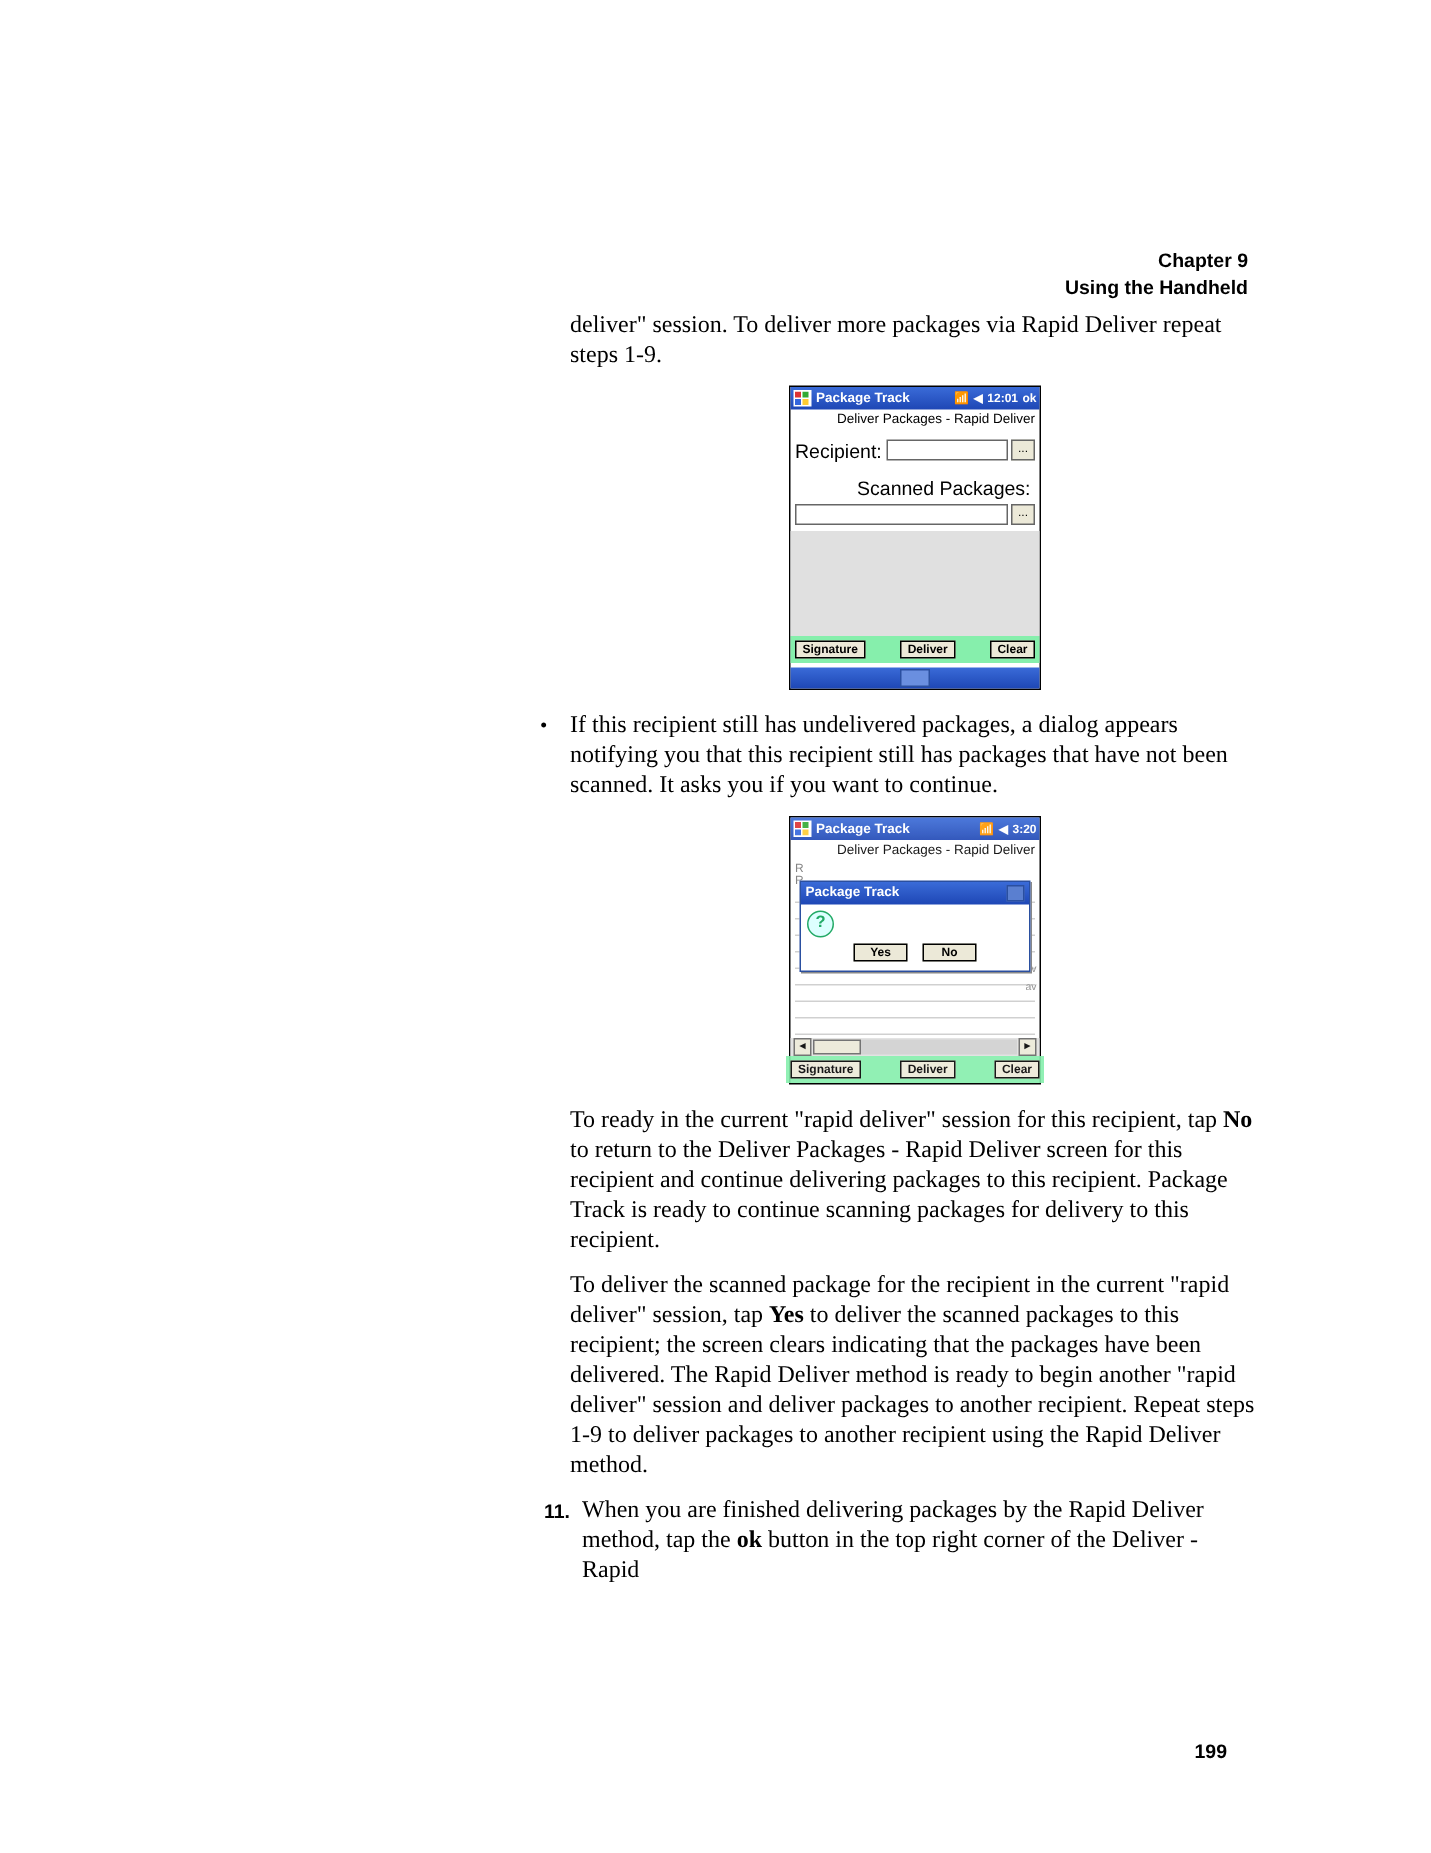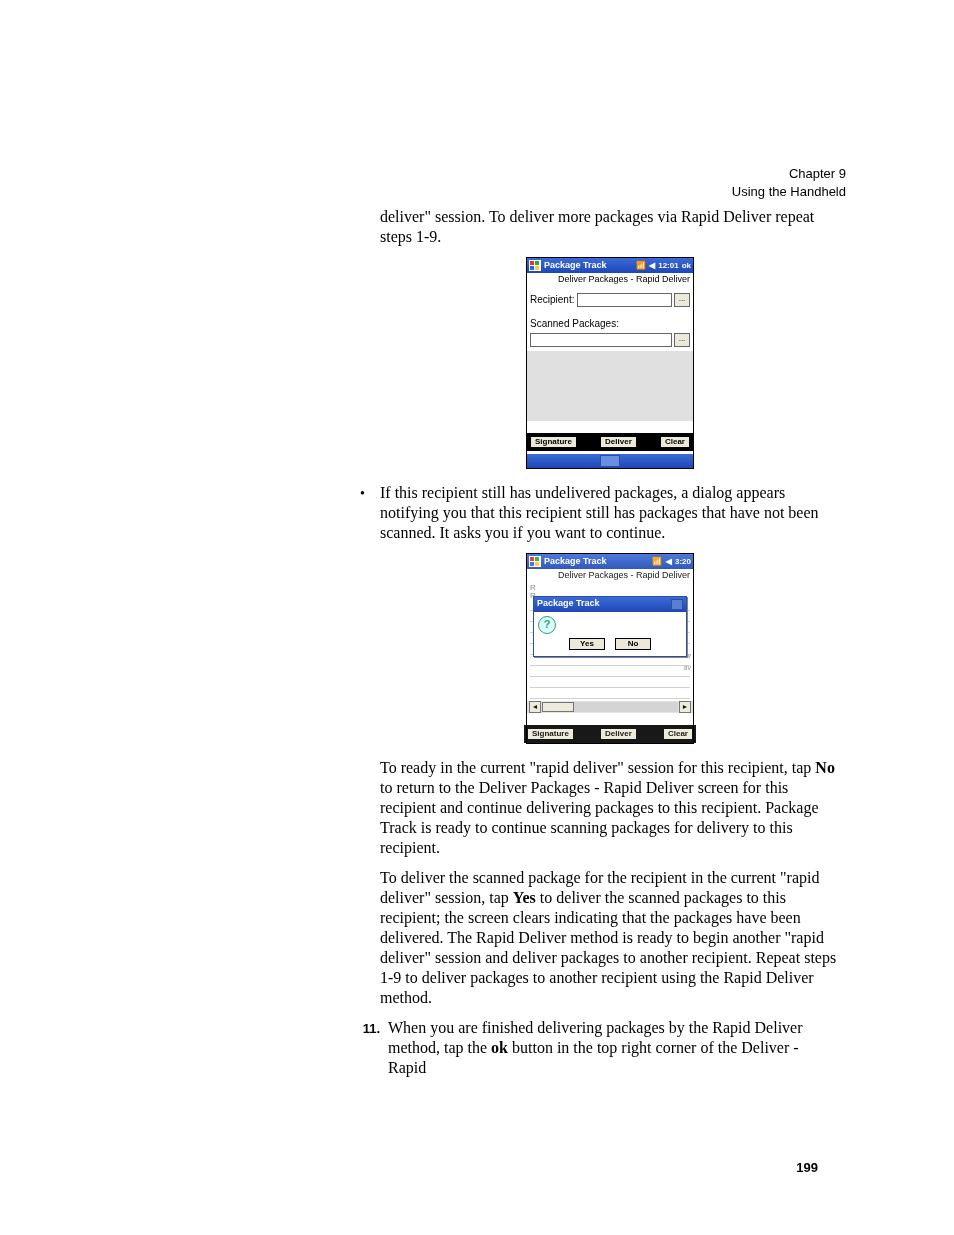--- a/index.html
+++ b/index.html
@@ -12,24 +12,24 @@
   .page {
     width: 954px;
     height: 1235px;
     position: relative;
     box-sizing: border-box;
     padding: 165px 120px 60px 120px;
   }
   .header {
     position: absolute;
     top: 165px;
-    right: 108px;
+    right: 122px;
     text-align: right;
     font-family: Arial, Helvetica, sans-serif;
-    font-weight: normal;
+    font-weight: bold;
     font-size: 13px;
     line-height: 1.35;
   }
   .body-area {
     margin-top: 42px;
     margin-left: 260px;
     width: 460px;
     font-size: 16px;
     line-height: 1.25;
   }
@@ -109,21 +109,21 @@
   .pda-sub {
     font-size: 9px;
     padding: 2px 3px;
     border-bottom: 0;
     text-align: right;
   }
   .pda-content {
     padding: 3px;
   }
   .pda-row { display: flex; align-items: center; margin: 4px 0; }
-  .pda-label { font-size: 10px; margin-right: 3px; }
+  .pda-label { font-size: 13px; margin-right: 3px; text-align: right; }
   .pda-input {
     flex: 1;
     height: 12px;
     border: 1px solid #666;
     background: #fff;
   }
   .pda-btn-ell {
     width: 14px; height: 12px;
     border: 1px solid #666;
     background: #ece9d8;
@@ -134,22 +134,22 @@
   }
   .pda-gray-area {
     background: #e0e0e0;
     height: 70px;
     margin: 4px -3px 0 -3px;
   }
   .pda-bottom-btns {
     display: flex; justify-content: space-between;
     padding: 3px;
     gap: 2px;
-    background: #000000;
-    margin: 12px -3px 0 -3px;
+    background: #86efac;
+    margin: 0 -3px 0 -3px;
   }
   .pda-btn {
     border: 1px solid #000;
     background: #ece9d8;
     font-size: 8px;
     font-weight: bold;
     padding: 1px 4px;
     text-align: center;
   }
   .pda-taskbar {

